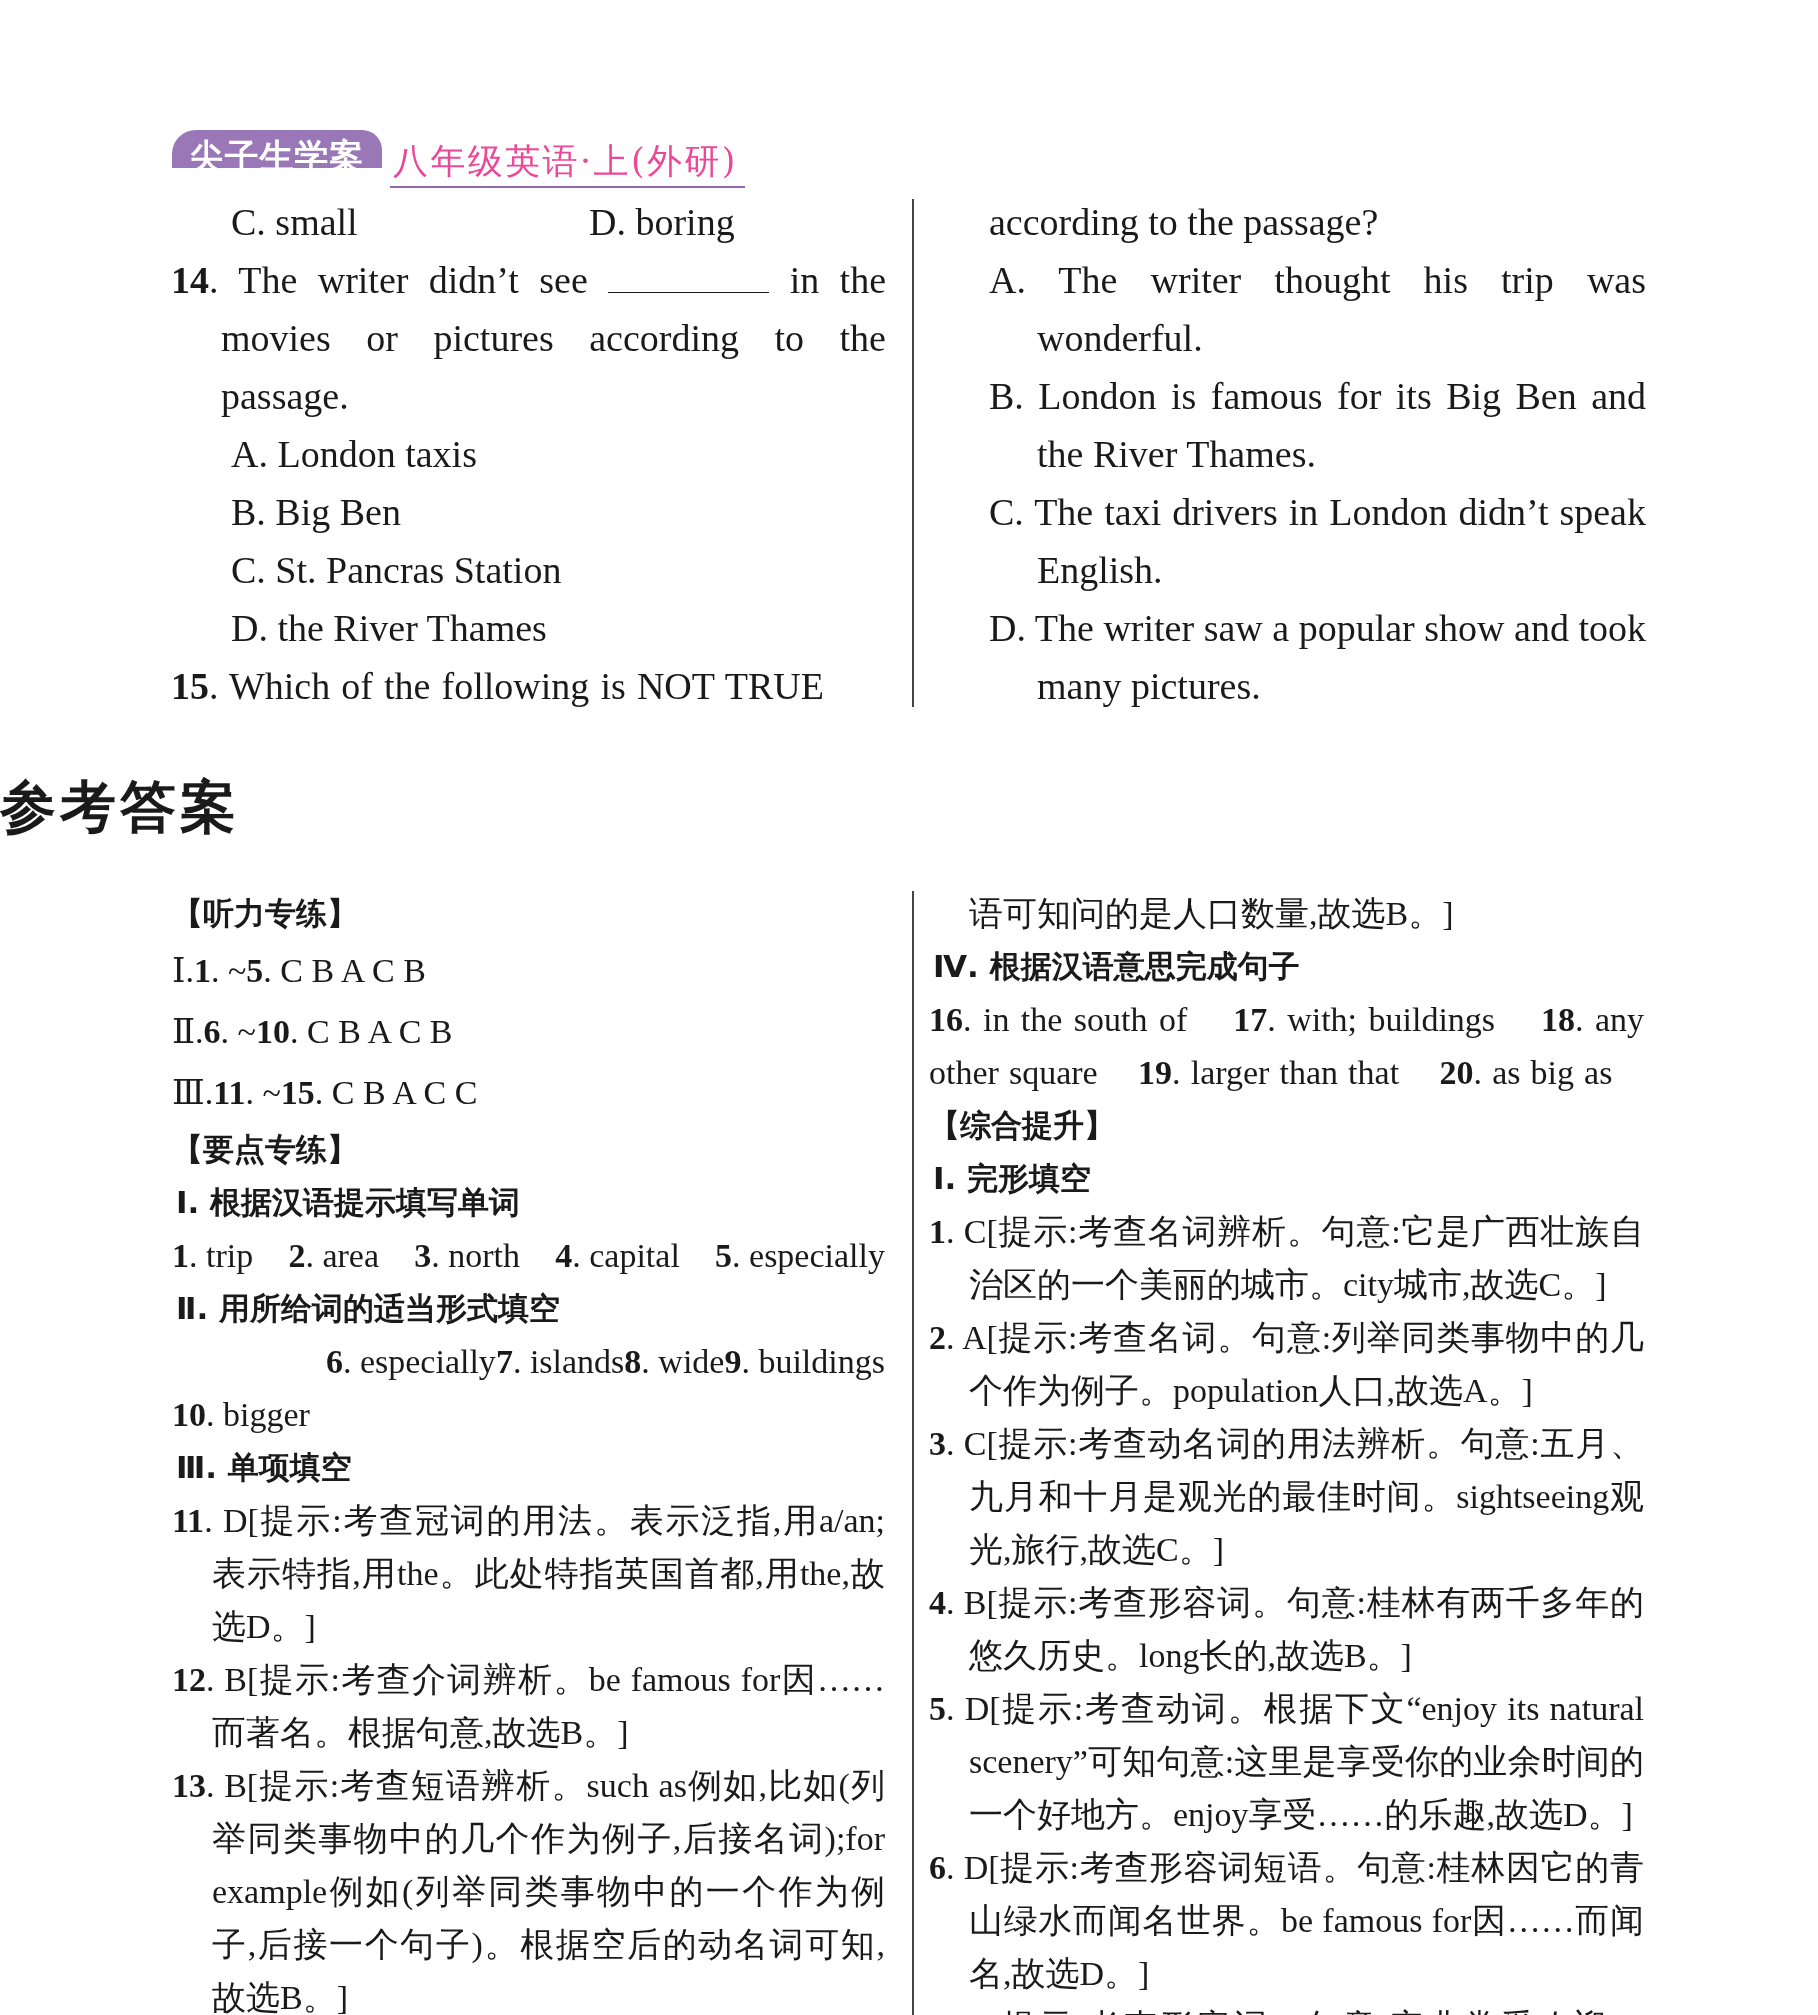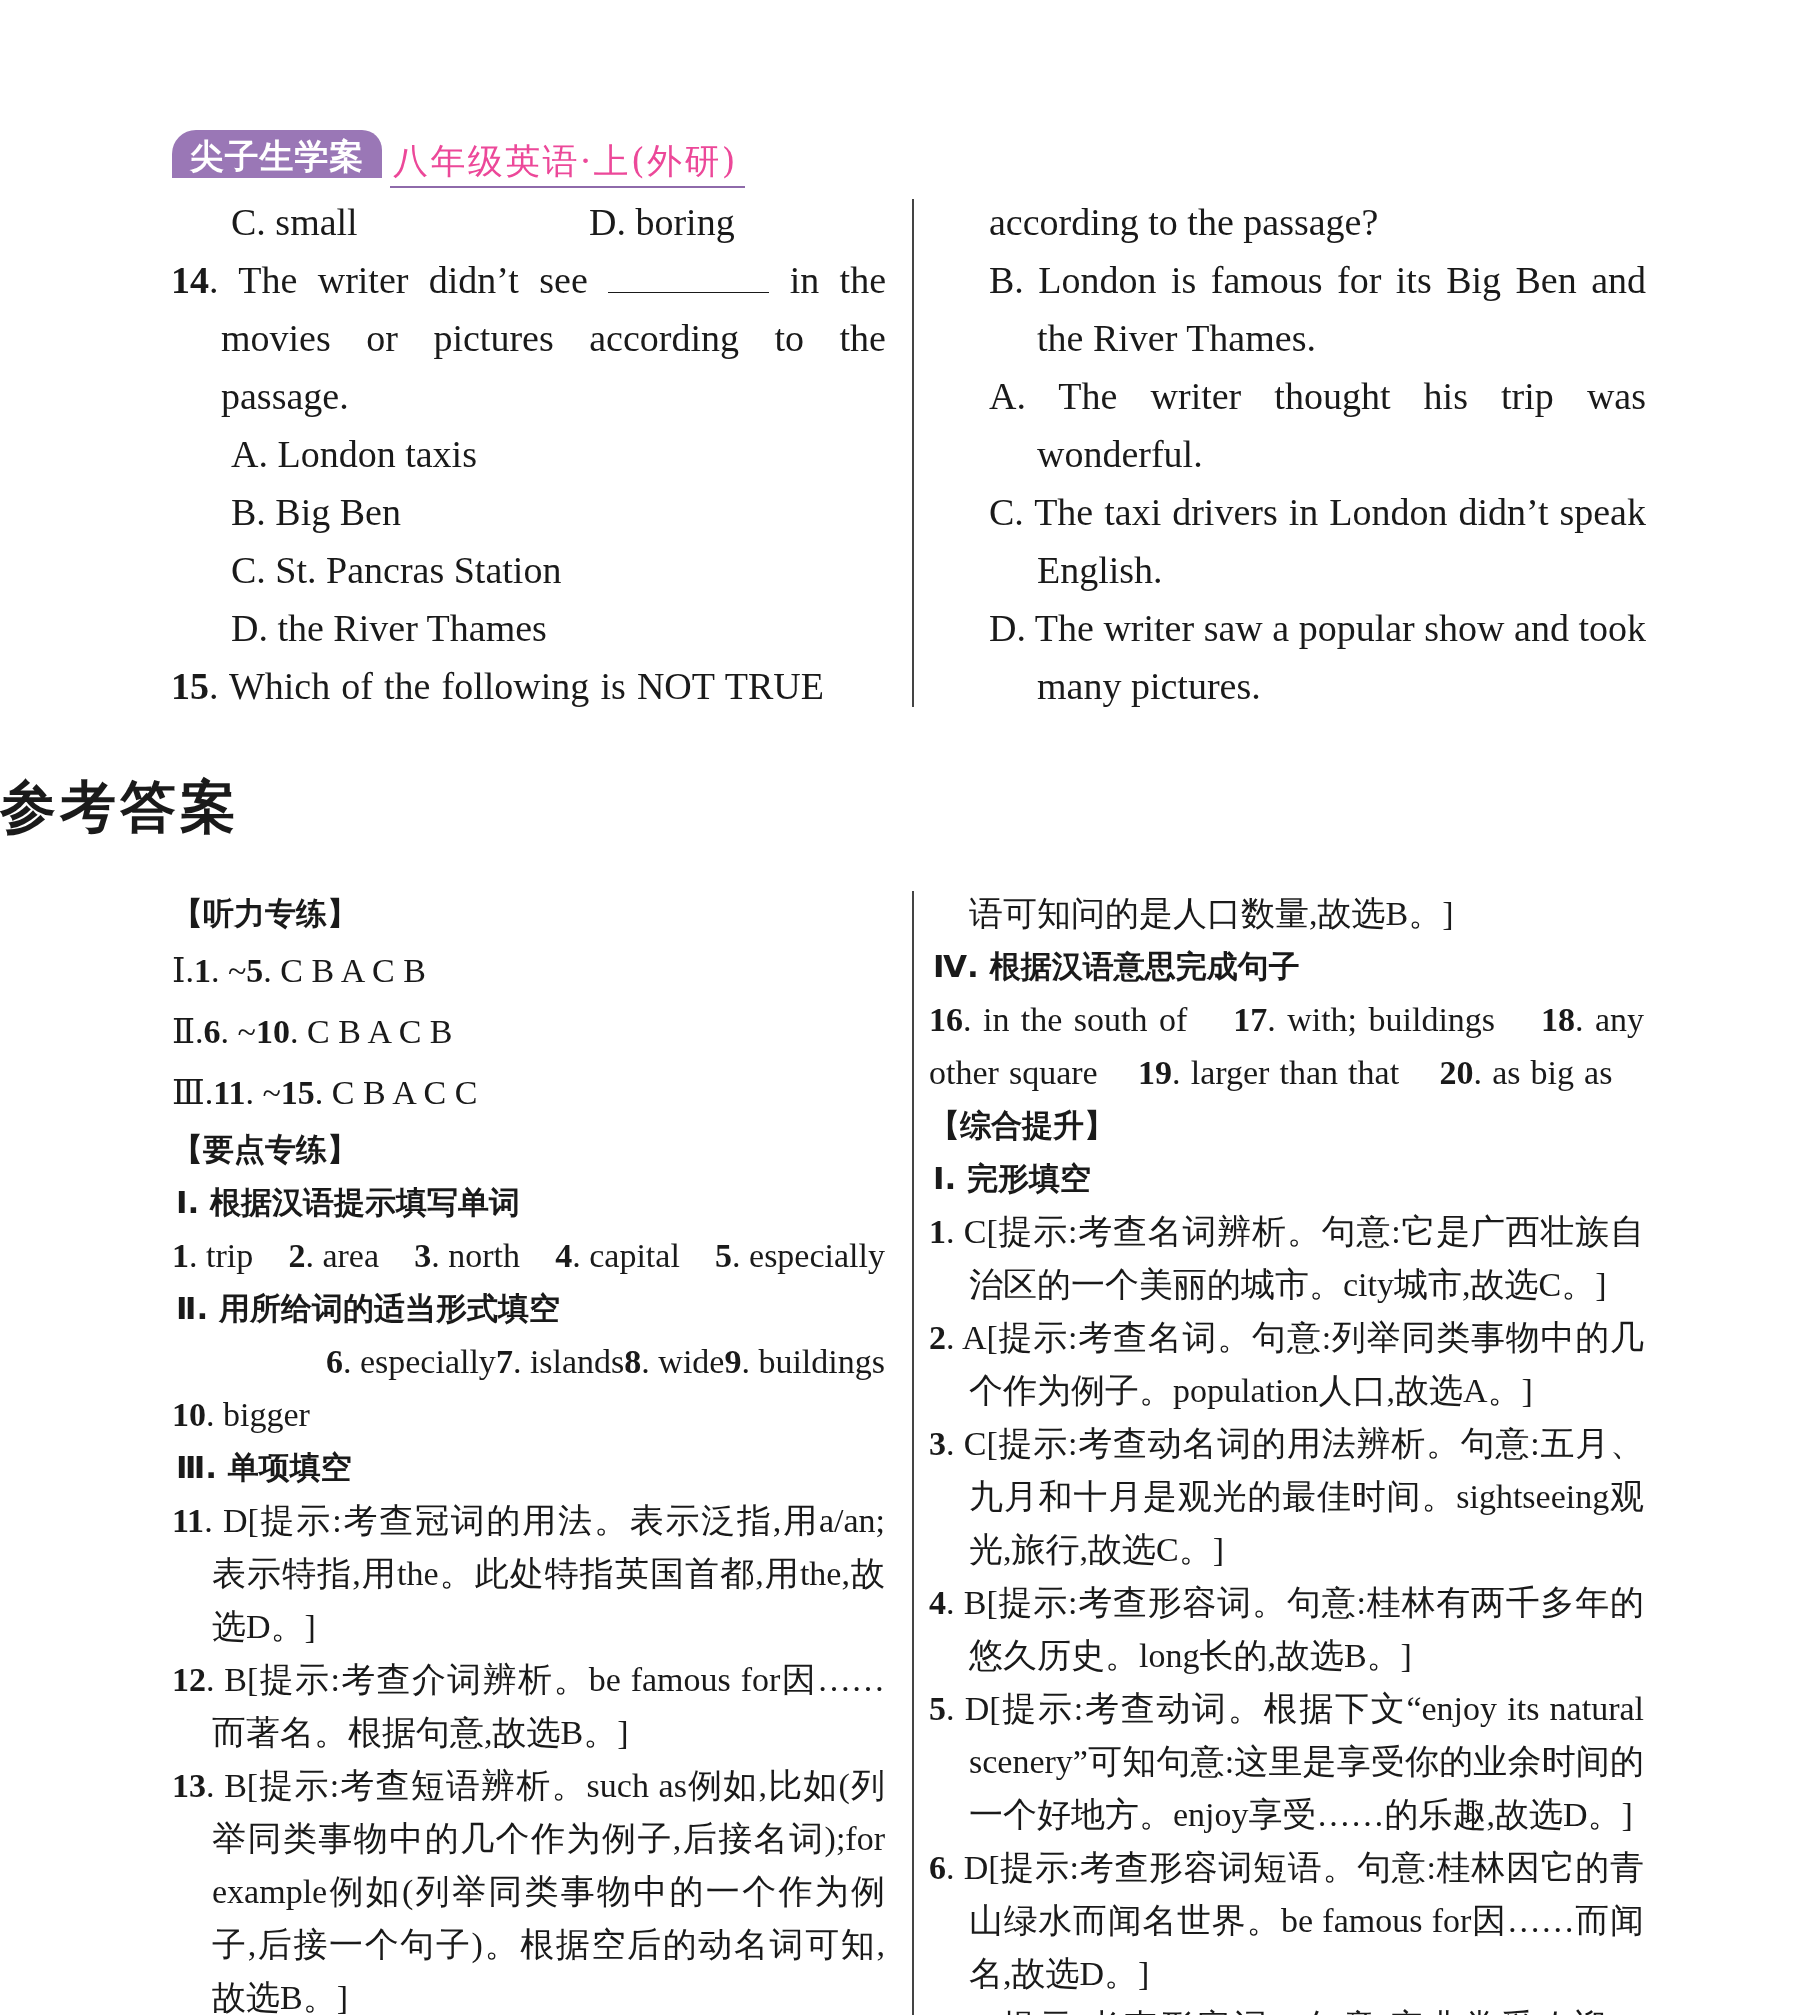--- a/index.html
+++ b/index.html
@@ -1,20 +1,20 @@
 <!DOCTYPE html>
 <html style="font-size:6.4px"><head>
 <meta charset="utf-8">
 <style>
   html,body{margin:0;padding:0;background:#fff;}
   body{width:1818px;height:2532px;position:relative;overflow:hidden;color:#1a1a1a;
        font-family:"Liberation Serif","DejaVu Serif",serif;}
   .abs{position:absolute;}
   
-  .brand{left:172px;top:130px;width:210px;height:48px;background:#9a77b6;border-radius:24px 20px 0 0;
+  .brand{left:172px;top:130px;width:210px;height:38px;background:#9a77b6;border-radius:24px 20px 0 0;
          color:#fff;font-family:"DejaVu Sans",sans-serif;font-weight:bold;font-size:34px;line-height:52px;
          text-align:center;letter-spacing:0.8px;}
   .subtitle{left:393px;top:139px;color:#ec4899;font-size:35px;line-height:44px;letter-spacing:2.4px;
             font-family:"DejaVu Serif",serif;}
   .subline{left:390px;top:186px;width:355px;height:2.4px;background:#8e6aaa;}
   
   .col{position:absolute;font-size:38px;line-height:58px;}
   .col p{margin:0;}
   .q-left{left:171px;top:193px;width:715px;}
   .q-right{left:989px;top:193px;width:657px;}
@@ -55,22 +55,22 @@
   <p class="ind">C. St. Pancras Station</p>
   <p class="ind">D. the River Thames</p>
   <p style="word-spacing:1.6px">
     <span class="num">15</span>. <span>Which of the following is NOT TRUE</span>
   </p>
 </div>
 <div class="divider" style="left:912px;top:199px;height:508px;"></div>
 
 <div class="col q-right">
   <p>according to the passage?</p>
+  <p class="hang" style="padding-left:48px;text-indent:-48px">A. The writer thought his trip was wonderful.</p>
   <p class="hang" style="padding-left:48px;text-indent:-48px">B. London is famous for its Big Ben and the River Thames.</p>
-  <p class="hang" style="padding-left:48px;text-indent:-48px">A. The writer thought his trip was wonderful.</p>
   <p class="hang" style="padding-left:48px;text-indent:-48px">C. The taxi drivers in London didn’t speak English.</p>
   <p class="hang" style="padding-left:48px;text-indent:-48px">D. The writer saw a popular show and took many pictures.</p>
 </div>
 
 <div class="abs title">参考答案</div>
 
 <div class="a-col a-left">
   <p class="sec">【听力专练】</p>
   <p style="line-height:61px">
     <span>Ⅰ.</span><span class="num">1</span>. ~<span class="num">5</span>. <span>C B A C B</span>

